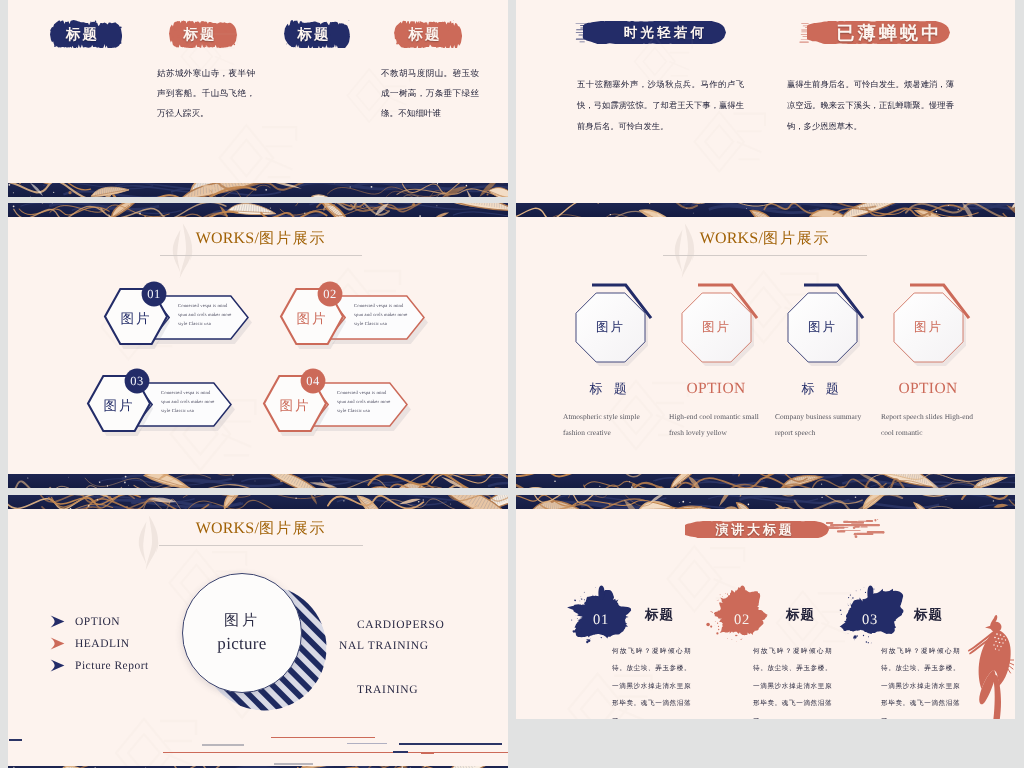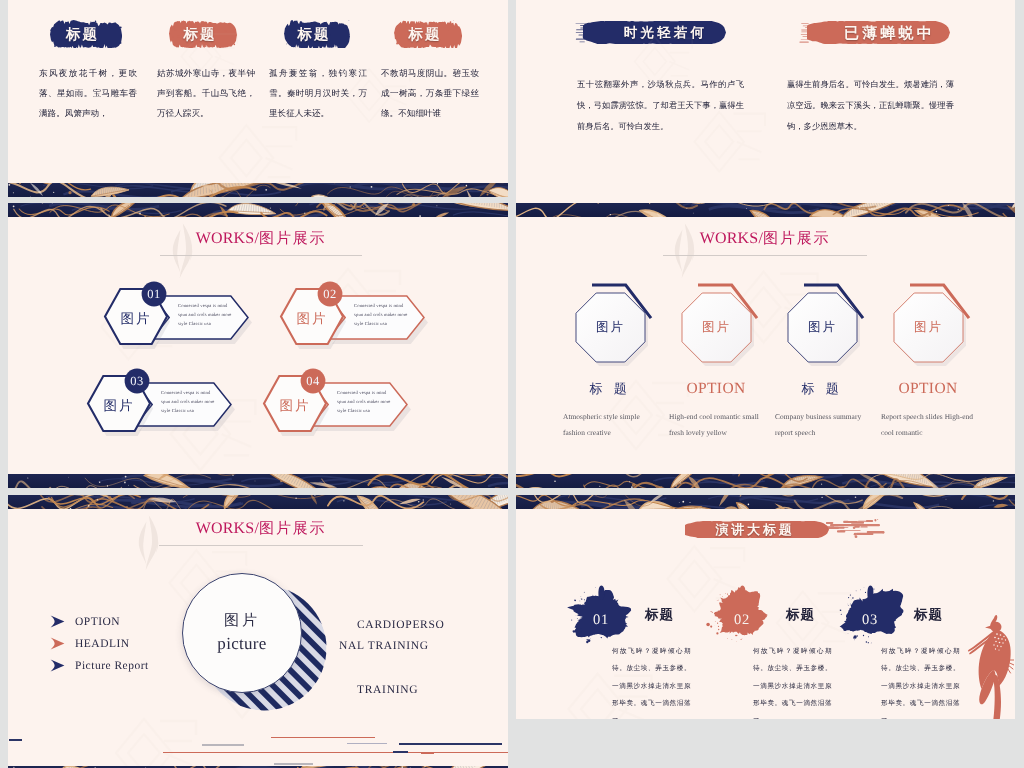--- a/index.html
+++ b/index.html
@@ -24,21 +24,21 @@
 .brushwrap .btxt{position:absolute;left:0;top:0;width:100%;height:100%;
  display:flex;align-items:center;justify-content:center;color:#fdf5f0;
  font-family:"DejaVu Sans",sans-serif;font-weight:700;
  text-shadow:0 1px 1.5px rgba(0,0,0,.30);}
 
 .poem{position:absolute;color:#23233a;font-family:"DejaVu Sans",sans-serif;
  font-size:8.7px;line-height:20.2px;letter-spacing:0px;text-align:justify;
  text-justify:inter-character;word-break:break-all}
 
 .works{position:absolute;text-align:center;white-space:nowrap}
-.works .wt{font-size:16px;color:#be185d;letter-spacing:.2px;
+.works .wt{font-size:16px;color:#a16207;letter-spacing:.2px;
  font-family:"Liberation Serif",serif}
 .works .wt .cn{letter-spacing:1.8px;font-size:15px}
 .works .wline{height:1px;background:#d2cbc8;margin-top:6px}
 
 .hexitem{position:absolute}
 .hexitem svg{position:absolute;left:0;top:0;overflow:visible}
 .hexitem .hlab{position:absolute;font-family:"Liberation Serif",serif;
  font-size:13.5px;letter-spacing:2px;text-align:center}
 .hexitem .hnum{position:absolute;display:flex;align-items:center;
  justify-content:center;color:#f4f6fb;font-family:"Liberation Serif",serif;
@@ -107,21 +107,20 @@
             <circle cx="40.9" cy="2.1" r="0.53"></circle>
             <circle cx="73.6" cy="10.8" r="0.28"></circle>
             <circle cx="58.2" cy="4.9" r="0.81"></circle>
             <circle cx="17.4" cy="5.5" r="0.77"></circle>
             <circle cx="45.5" cy="1.4" r="0.79"></circle>
             <circle cx="28.2" cy="10.7" r="0.92"></circle>
           </g>
         </svg>
         <div class="btxt" style="font-size:14.5px;letter-spacing:2.0px;transform:translate(-3.0px,1.0px)">标题</div>
       </div>
-      <div class="poem" style="left:31px;top:64px;width:98px;font-size:8.6px;line-height:20.2px">东风夜放花千树，更吹落、星如雨。宝马雕车香满路。凤箫声动，</div>
 <div class="brushwrap" style="left:161.0px;top:20px;width:68px;height:28px">
         <svg width="68" height="28" viewBox="0 0 68 28">
           <g fill="#cc6a59">
             <path d="M0.0,13.9 L1.0,7.8 L1.9,6.0 L2.9,4.6 L3.9,6.5 L4.9,2.9 L5.8,2.1 L6.8,1.7 L7.8,1.5 L8.7,1.1 L9.7,1.3 L10.7,0.9 L11.7,2.9 L12.6,0.7 L13.6,0.9 L14.6,0.6 L15.5,1.0 L16.5,1.0 L17.5,3.5 L18.5,1.2 L19.4,1.2 L20.4,0.7 L21.4,1.3 L22.3,1.2 L23.3,1.1 L24.3,1.6 L25.3,3.5 L26.2,1.8 L27.2,2.1 L28.2,1.6 L29.1,1.5 L30.1,1.9 L31.1,3.6 L32.1,1.2 L33.0,1.2 L34.0,1.1 L35.0,1.6 L35.9,1.7 L36.9,1.6 L37.9,2.0 L38.9,3.8 L39.8,2.1 L40.8,2.1 L41.8,2.0 L42.7,2.5 L43.7,2.9 L44.7,3.0 L45.7,3.0 L46.6,3.0 L47.6,3.5 L48.6,3.5 L49.5,2.9 L50.5,2.5 L51.5,2.3 L52.5,2.5 L53.4,2.8 L54.4,2.7 L55.4,2.3 L56.3,2.8 L57.3,3.0 L58.3,3.2 L59.3,3.0 L60.2,2.8 L61.2,2.8 L62.2,3.3 L63.1,3.7 L64.1,4.8 L65.1,5.7 L66.1,7.2 L67.0,9.2 L68.0,15.1 L68.2,15.6 L68.5,15.6 L68.6,15.6 L67.3,15.6 L68.0,14.6 L67.0,20.8 L66.1,22.6 L65.1,23.7 L64.1,24.6 L63.1,25.7 L62.2,26.8 L61.2,26.5 L60.2,26.5 L59.3,26.8 L58.3,27.2 L57.3,27.2 L56.3,27.5 L55.4,27.5 L54.4,27.7 L53.4,27.8 L52.5,27.7 L51.5,27.9 L50.5,28.0 L49.5,27.6 L48.6,27.7 L47.6,27.5 L46.6,24.8 L45.7,27.1 L44.7,27.1 L43.7,27.4 L42.7,27.3 L41.8,27.0 L40.8,27.5 L39.8,27.2 L38.9,27.5 L37.9,25.8 L36.9,25.5 L35.9,27.4 L35.0,27.5 L34.0,27.1 L33.0,24.2 L32.1,27.7 L31.1,27.7 L30.1,27.1 L29.1,26.9 L28.2,27.0 L27.2,24.5 L26.2,27.8 L25.3,27.6 L24.3,27.7 L23.3,27.9 L22.3,28.4 L21.4,28.8 L20.4,28.2 L19.4,27.7 L18.5,27.7 L17.5,27.7 L16.5,27.6 L15.5,27.6 L14.6,27.0 L13.6,27.3 L12.6,27.1 L11.7,26.9 L10.7,24.4 L9.7,27.5 L8.7,27.3 L7.8,27.6 L6.8,26.8 L5.8,26.5 L4.9,25.8 L3.9,25.0 L2.9,20.6 L1.9,22.4 L1.0,20.2 L0.0,13.2 Z"></path>
             <circle cx="64.2" cy="21.0" r="0.54"></circle>
             <circle cx="39.2" cy="18.0" r="0.42"></circle>
             <circle cx="68.4" cy="29.1" r="0.42"></circle>
             <circle cx="32.2" cy="2.8" r="0.72"></circle>
             <circle cx="56.6" cy="3.7" r="0.30"></circle>
             <circle cx="36.6" cy="23.7" r="0.30"></circle>
@@ -169,21 +168,20 @@
             <circle cx="48.5" cy="8.0" r="0.59"></circle>
             <circle cx="49.9" cy="29.3" r="1.00"></circle>
             <circle cx="21.8" cy="20.5" r="0.36"></circle>
             <circle cx="67.6" cy="16.6" r="0.58"></circle>
             <circle cx="16.4" cy="15.5" r="0.41"></circle>
             <circle cx="-0.8" cy="8.8" r="0.87"></circle>
           </g>
         </svg>
         <div class="btxt" style="font-size:14.5px;letter-spacing:2.0px;transform:translate(-3.0px,1.0px)">标题</div>
       </div>
-      <div class="poem" style="left:261px;top:64px;width:98px;font-size:8.6px;line-height:20.2px">孤舟蓑笠翁，独钓寒江雪。秦时明月汉时关，万里长征人未还。</div>
 <div class="brushwrap" style="left:386.0px;top:20px;width:68px;height:28px">
         <svg width="68" height="28" viewBox="0 0 68 28">
           <g fill="#cc6a59">
             <path d="M0.0,14.5 L1.0,8.5 L1.9,6.4 L2.9,5.3 L3.9,4.6 L4.9,3.5 L5.8,2.7 L6.8,1.7 L7.8,3.4 L8.7,1.1 L9.7,0.7 L10.7,1.0 L11.7,1.0 L12.6,3.5 L13.6,1.1 L14.6,1.1 L15.5,4.2 L16.5,1.4 L17.5,1.3 L18.5,1.2 L19.4,1.5 L20.4,1.1 L21.4,3.9 L22.3,0.9 L23.3,2.7 L24.3,1.0 L25.3,3.3 L26.2,1.4 L27.2,1.7 L28.2,1.9 L29.1,2.5 L30.1,2.9 L31.1,2.3 L32.1,2.5 L33.0,2.3 L34.0,5.6 L35.0,1.8 L35.9,1.9 L36.9,1.8 L37.9,1.9 L38.9,1.9 L39.8,1.6 L40.8,2.1 L41.8,2.4 L42.7,1.9 L43.7,3.5 L44.7,2.1 L45.7,2.1 L46.6,2.0 L47.6,2.0 L48.6,1.8 L49.5,2.1 L50.5,1.6 L51.5,1.9 L52.5,4.4 L53.4,2.6 L54.4,2.5 L55.4,2.8 L56.3,2.8 L57.3,3.2 L58.3,2.9 L59.3,2.8 L60.2,5.8 L61.2,3.0 L62.2,3.3 L63.1,4.0 L64.1,6.2 L65.1,6.2 L66.1,7.7 L67.0,9.8 L68.0,15.4 L68.1,15.6 L68.5,15.6 L67.8,15.6 L68.1,15.6 L68.0,16.5 L67.0,22.6 L66.1,24.4 L65.1,25.7 L64.1,23.7 L63.1,27.7 L62.2,28.3 L61.2,28.1 L60.2,25.0 L59.3,28.0 L58.3,28.1 L57.3,27.8 L56.3,25.1 L55.4,28.4 L54.4,28.6 L53.4,28.7 L52.5,28.5 L51.5,26.2 L50.5,28.3 L49.5,28.0 L48.6,27.4 L47.6,27.4 L46.6,27.1 L45.7,27.0 L44.7,27.0 L43.7,26.9 L42.7,27.1 L41.8,27.1 L40.8,27.0 L39.8,27.0 L38.9,26.7 L37.9,27.0 L36.9,25.5 L35.9,24.6 L35.0,26.9 L34.0,27.0 L33.0,26.9 L32.1,27.1 L31.1,27.4 L30.1,27.6 L29.1,27.2 L28.2,27.6 L27.2,27.7 L26.2,28.2 L25.3,28.6 L24.3,28.6 L23.3,25.4 L22.3,28.4 L21.4,28.4 L20.4,28.1 L19.4,27.6 L18.5,27.4 L17.5,27.5 L16.5,27.5 L15.5,27.9 L14.6,27.8 L13.6,27.8 L12.6,28.3 L11.7,28.3 L10.7,28.2 L9.7,27.8 L8.7,27.6 L7.8,27.4 L6.8,26.8 L5.8,25.6 L4.9,24.5 L3.9,23.7 L2.9,22.9 L1.9,18.9 L1.0,19.6 L0.0,10.6 Z"></path>
             <circle cx="45.5" cy="3.2" r="0.83"></circle>
             <circle cx="15.3" cy="20.9" r="0.60"></circle>
             <circle cx="12.9" cy="5.5" r="0.98"></circle>
             <circle cx="26.0" cy="2.0" r="0.69"></circle>
             <circle cx="43.7" cy="3.4" r="0.56"></circle>
             <circle cx="37.7" cy="24.6" r="0.49"></circle>
@@ -468,21 +466,21 @@
               <rect x="-2.0" y="6.1" width="3.0" height="0.6" rx="0.4"></rect>
               <rect x="-5.8" y="8.4" width="8.7" height="1.1" rx="0.4"></rect>
               <rect x="-5.8" y="10.6" width="7.7" height="0.7" rx="0.4"></rect>
               <rect x="-6.3" y="13.0" width="8.1" height="0.7" rx="0.4"></rect>
               <rect x="-4.6" y="15.2" width="6.6" height="0.8" rx="0.4"></rect>
               <rect x="-6.3" y="18.4" width="7.4" height="0.6" rx="0.4"></rect>
               <rect x="-7.6" y="20.6" width="9.4" height="1.1" rx="0.4"></rect>
             </g>
           </g>
         </svg>
-        <div class="btxt" style="font-size:15px;letter-spacing:3.2px;transform:translate(11.0px,0.5px)">已薄蝉蜕中</div>
+        <div class="btxt" style="font-size:18px;letter-spacing:3.2px;transform:translate(11.0px,0.5px)">已薄蝉蜕中</div>
       </div>
       <div class="poem" style="left:271px;top:74px;width:167px;font-size:8.3px;line-height:21px">赢得生前身后名。可怜白发生。烦暑难消，薄凉空远。晚来云下溪头，正乱蝉嘶聚。慢理香钩，多少恩恩草木。</div>
 <svg class="wm" style="left:110px;top:24px;width:72px;height:72px;opacity:0.06;transform:rotate(0deg)" width="72" height="72" viewBox="0 0 100 100">
         <g fill="none" stroke="#cfc4bd" stroke-width="2.4">
           <path d="M12,52 L40,18 L68,52 L40,86 Z"></path>
           <path d="M24,52 L40,33 L56,52 L40,71 Z"></path>
           <path d="M56,20 L92,20 L92,34"></path>
           <path d="M60,40 L88,40"></path>
           <path d="M60,52 L88,64"></path>
           <path d="M62,72 L86,72"></path>

